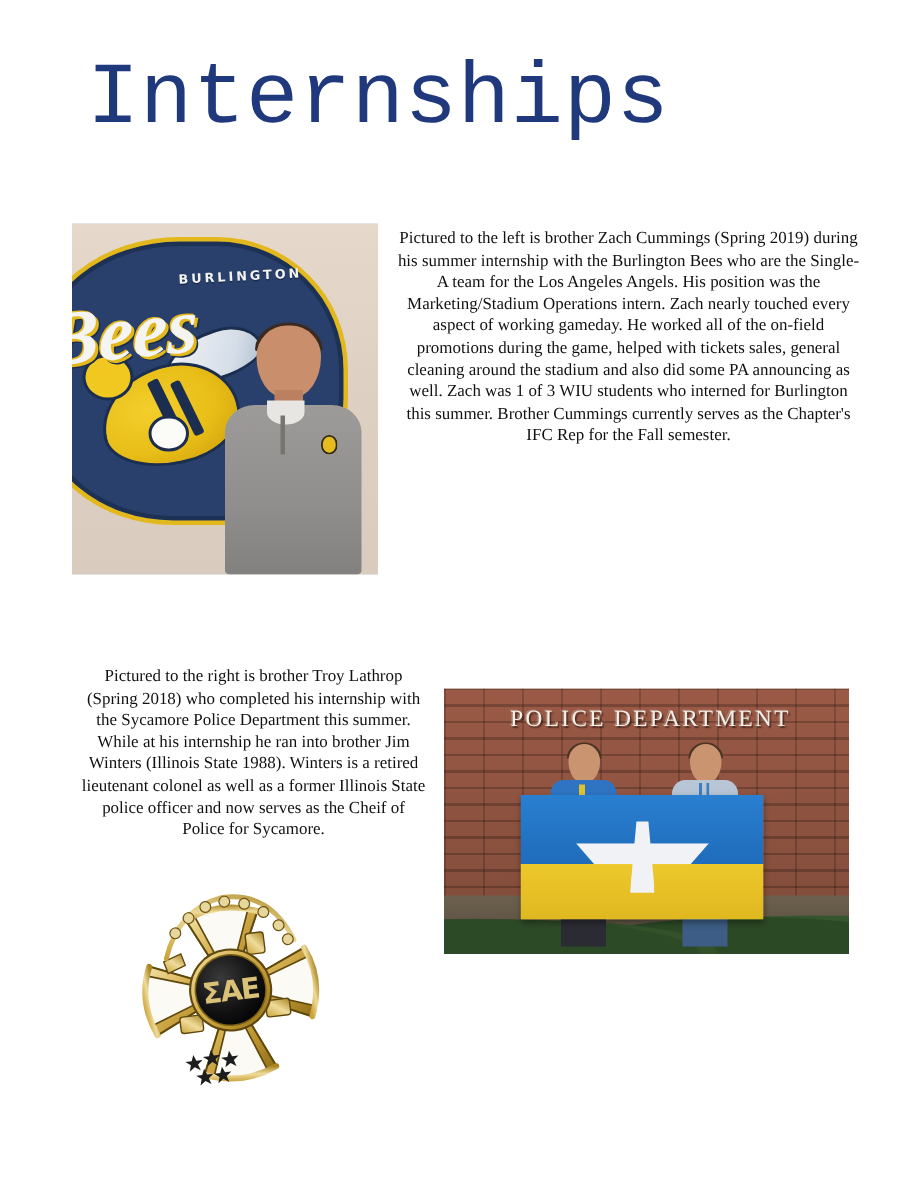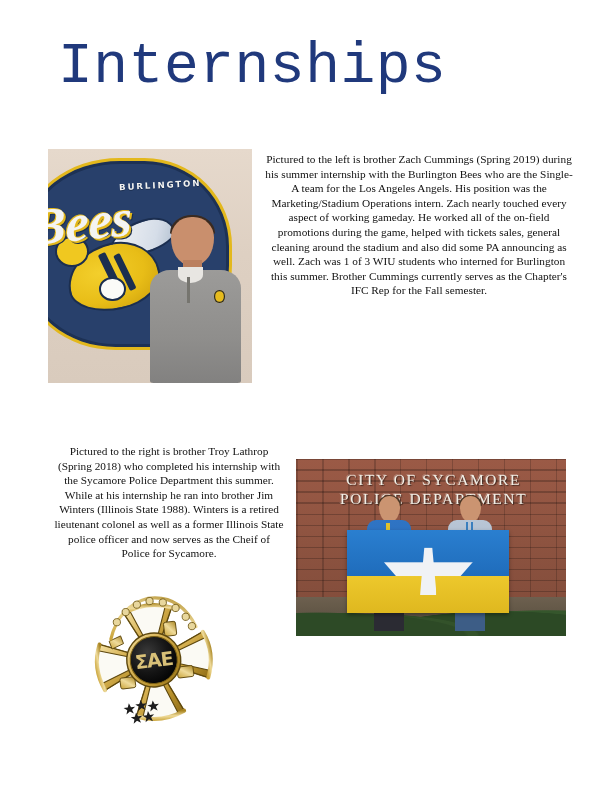--- a/index.html
+++ b/index.html
@@ -452,21 +452,20 @@
 
   <div class="body-copy" id="para-bees" data-name="paragraph-burlington-bees">Pictured to the left is brother Zach Cummings (Spring 2019) during his summer internship with the Burlington Bees who are the Single-A team for the Los Angeles Angels. His position was the Marketing/Stadium Operations intern. Zach nearly touched every aspect of working gameday. He worked all of the on-field promotions during the game, helped with tickets sales, general cleaning around the stadium and also did some PA announcing as well. Zach was 1 of 3 WIU students who interned for Burlington this summer. Brother Cummings currently serves as the Chapter's IFC Rep for the Fall semester.</div>
 
   <div class="body-copy" id="para-sycamore" data-name="paragraph-sycamore-police">Pictured to the right is brother Troy Lathrop (Spring 2018) who completed his internship with the Sycamore Police Department this summer. While at his internship he ran into brother Jim Winters (Illinois State 1988). Winters is a retired lieutenant colonel as well as a former Illinois State police officer and now serves as the Cheif of Police for Sycamore.</div>
 
   <div class="photo" id="photo-sycamore" data-name="photo-sycamore-police">
     <div class="photo-inner" data-name="photo-sycamore-police-content">
       <div class="syc-wall" data-name="brick-wall-background"></div>
 
       <div class="syc-sign" data-name="police-department-sign">
-        <span data-name="sign-line-city">CITY OF SYCAMORE</span>
         <span data-name="sign-line-department">POLICE DEPARTMENT</span>
       </div>
 
       <div class="syc-bushes" data-name="shrubbery-foreground"></div>
 
       <div class="syc-person left" data-name="person-troy-lathrop">
         <div class="sp-hair" data-name="person-hair"></div>
         <div class="sp-head" data-name="person-head"></div>
         <div class="sp-body" data-name="person-dress-shirt"></div>
         <div class="sp-tie" data-name="person-necktie"></div>

